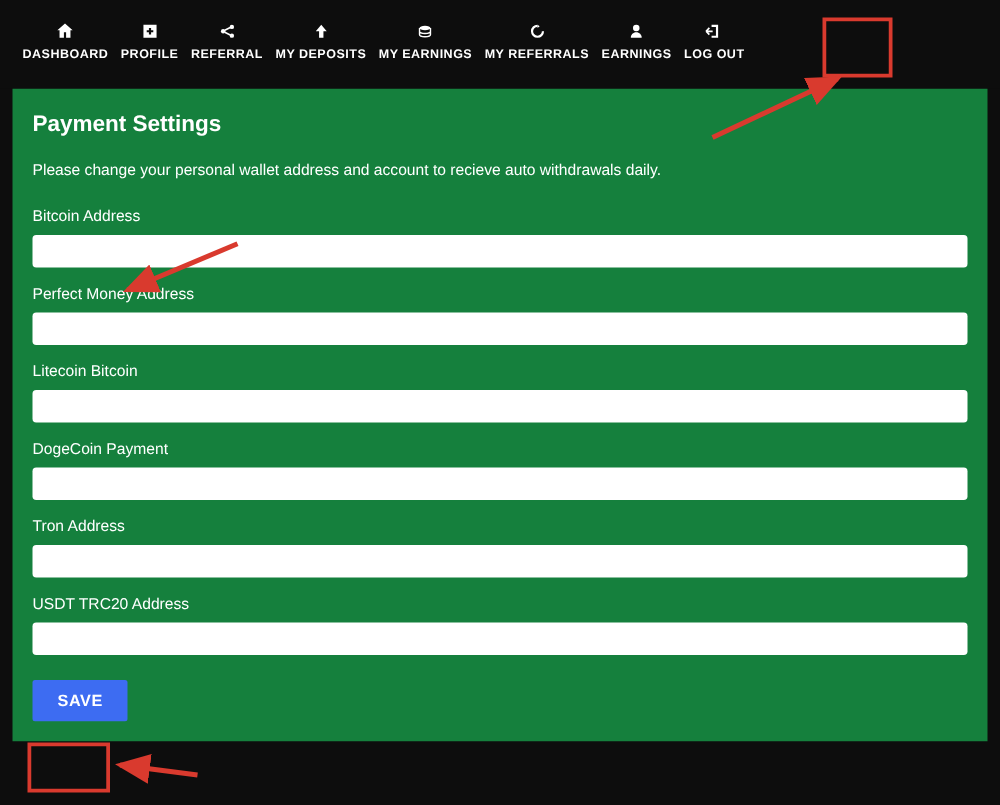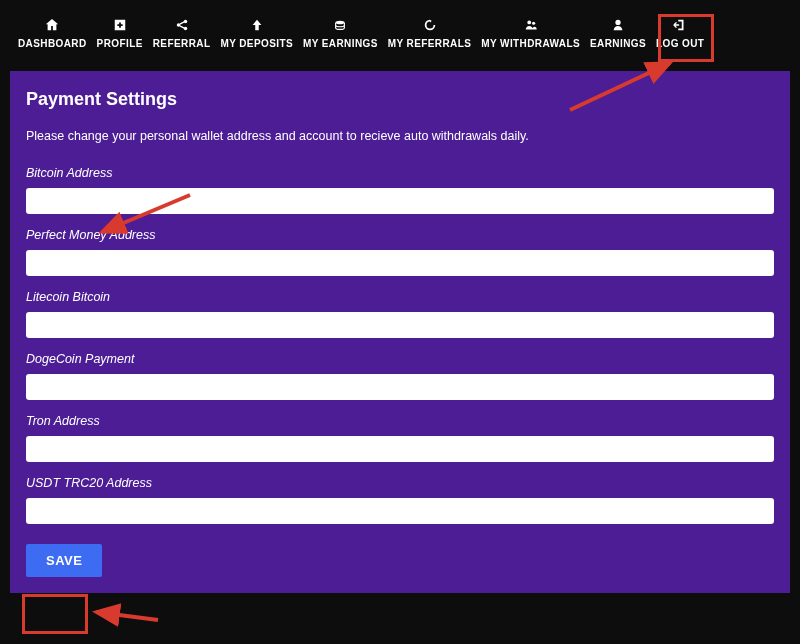--- a/index.html
+++ b/index.html
@@ -36,41 +36,40 @@
   .nav-item .icon {
     width: 14px;
     height: 14px;
     display: flex;
     align-items: center;
     justify-content: center;
   }
   .nav-item svg { fill: #fff; }
   .nav-label { white-space: nowrap; }
   .content {
-    background: #4c1d95;
+    background: #15803d;
     margin: 0 10px 10px 10px;
     padding: 18px 16px 16px 16px;
   }
   .page-title {
     font-size: 18px;
     font-weight: 700;
     margin-bottom: 18px;
   }
   .page-desc {
     font-size: 12.5px;
     margin-bottom: 20px;
     line-height: 1.4;
     margin-top: 16px;
   }
   .field { margin-bottom: 14px; }
   .field-label {
     font-size: 12.5px;
     display: block;
     margin-bottom: 8px;
-    font-style: italic;
   }
   .field-input {
     width: 100%;
     height: 26px;
     background: #fff;
     border: none;
     border-radius: 3px;
     padding: 4px 8px;
     font-size: 13px;
     color: #000;
@@ -165,30 +164,20 @@
       <svg viewBox="0 0 16 16" width="14" height="14">
           <path d="M8 2a6 6 0 106 6h-2a4 4 0 11-4-4V2z"></path>
           <path d="M8 2v3l2-1.5z"></path>
         </svg>
     </span>
     <span class="nav-label">MY REFERRALS</span>
   </div>
   <div class="nav-item">
     <span class="icon">
       <svg viewBox="0 0 16 16" width="14" height="14">
-          <circle cx="6" cy="5" r="2.2"></circle>
-          <circle cx="11" cy="6" r="1.8"></circle>
-          <path d="M2 13c0-2.2 1.8-4 4-4s4 1.8 4 4M9.5 13c0-1.7 1-3 2.5-3s2.5 1.3 2.5 3"></path>
-        </svg>
-    </span>
-    <span class="nav-label">MY WITHDRAWALS</span>
-  </div>
-  <div class="nav-item">
-    <span class="icon">
-      <svg viewBox="0 0 16 16" width="14" height="14">
           <circle cx="8" cy="5" r="3"></circle>
           <path d="M3 14c0-2.8 2.2-5 5-5s5 2.2 5 5"></path>
         </svg>
     </span>
     <span class="nav-label">EARNINGS</span>
   </div>
   <div class="nav-item">
     <span class="icon">
       <svg viewBox="0 0 16 16" width="14" height="14">
           <path d="M6 2h6v12H6v-2h4V4H6z"></path>

